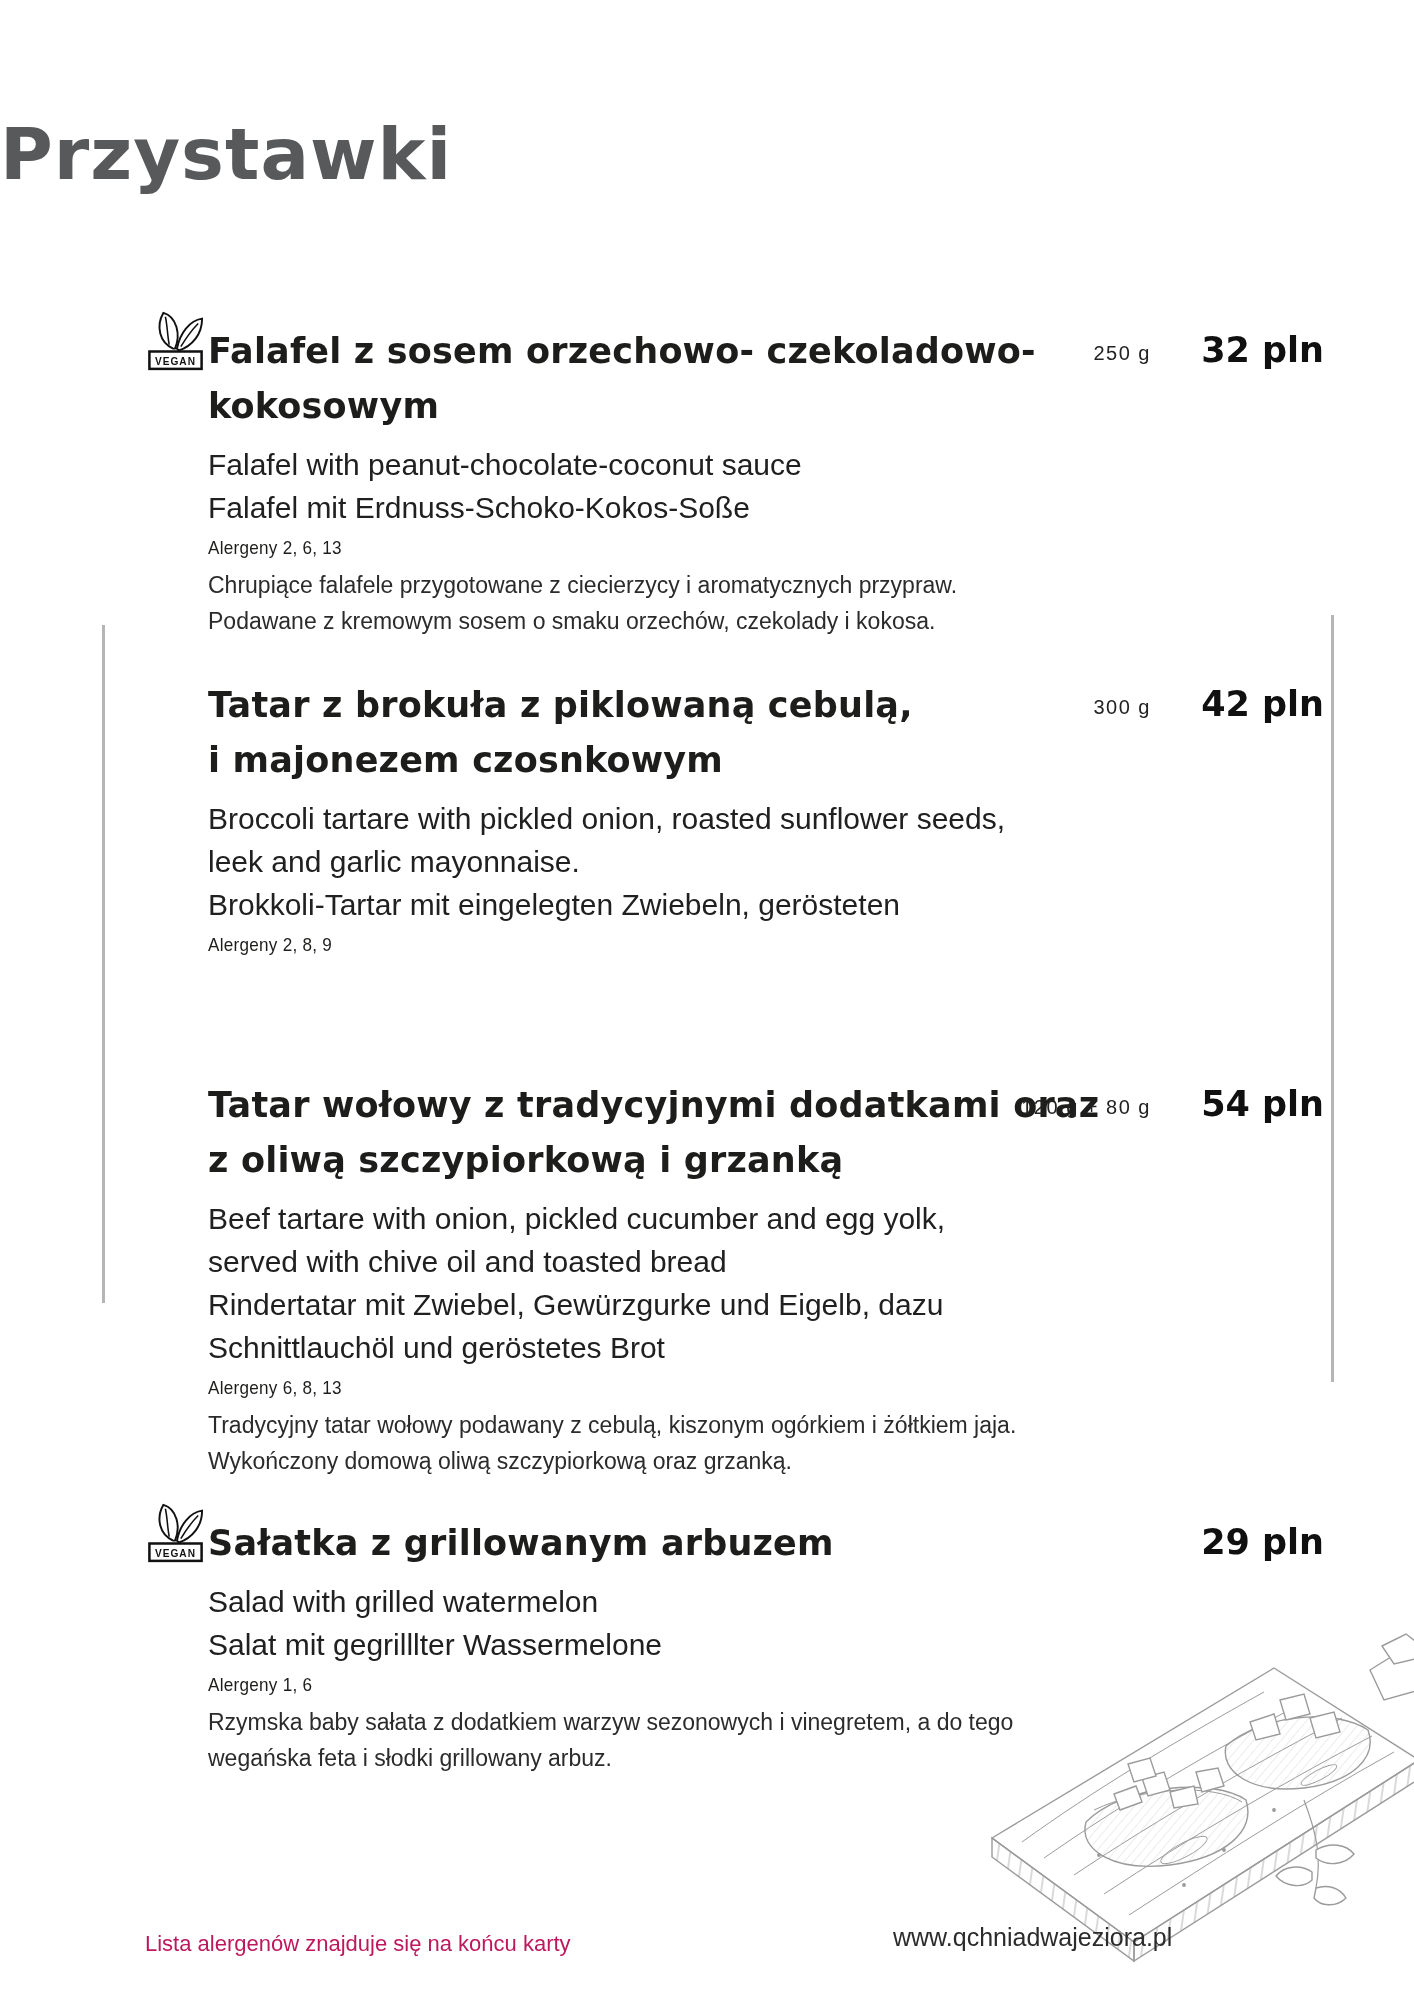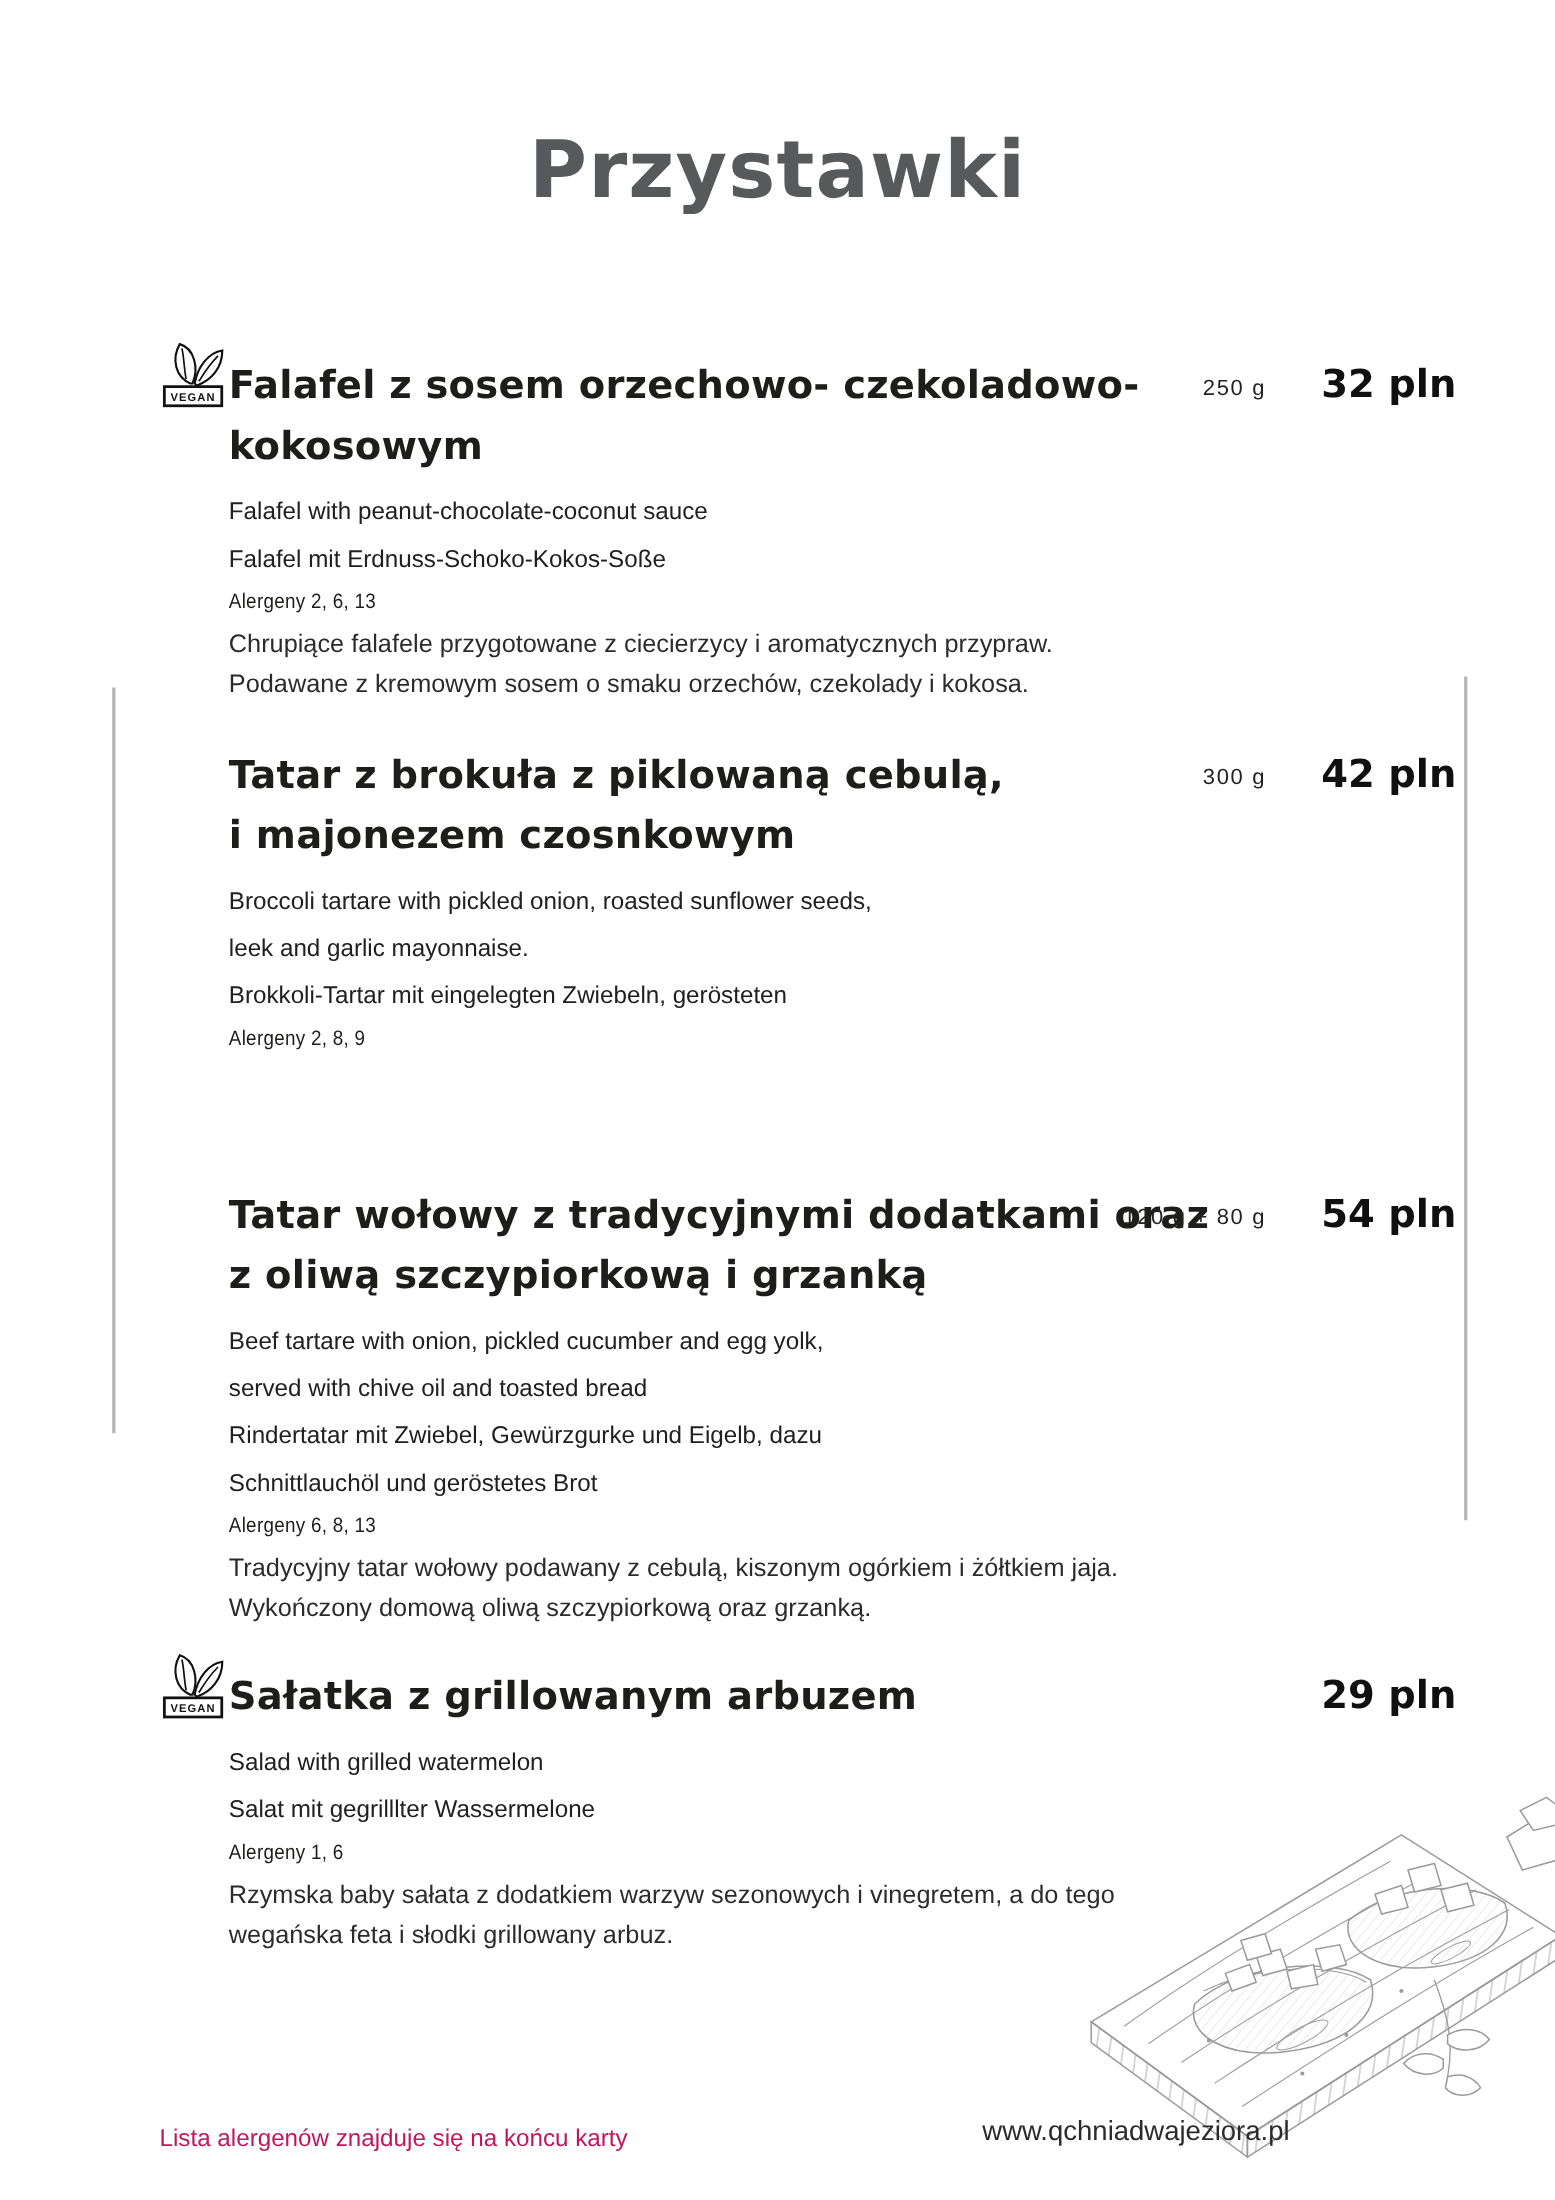--- a/index.html
+++ b/index.html
@@ -6,37 +6,37 @@
   html,body { width:1414px; height:2000px; }
   body {
     position:relative;
     background:#ffffff;
     font-family:"Liberation Sans", sans-serif;
     color:var(--body,#2b2b2b);
     overflow:hidden;
   }
   .page-title {
     position:absolute; top:112px; left:0; width:100%;
-    text-align:center; font-size:72px; font-weight:700;
+    text-align:left; font-size:72px; font-weight:700;
     color:var(--heading,#58595b); letter-spacing:1px;
     font-family:"DejaVu Sans","Liberation Sans",sans-serif;
   }
   .vline { position:absolute; width:3px; background:var(--divider,#b5b5b5); }
   .vline-left  { left:102px;  top:625px; height:678px; }
   .vline-right { left:1331px; top:615px; height:767px; }
 
   .menu-item { position:absolute; left:16px; width:1414px; padding-left:192px; padding-right:330px; }
   .vegan-badge { position:absolute; left:131px; top:-16px; width:58px; height:66px; }
   .item-name { font-size:35px; font-weight:700; line-height:55px; color:var(--text,#1d1d1b);
     font-family:"DejaVu Sans","Liberation Sans",sans-serif; letter-spacing:0.2px; }
   .item-weight { position:absolute; top:18px; right:279px; font-size:20px; color:#222;
     letter-spacing:1.5px; white-space:nowrap; }
   .item-price { position:absolute; top:6px; right:106px; font-size:35px; font-weight:700;
     color:#101010; white-space:nowrap; font-family:"DejaVu Sans","Liberation Sans",sans-serif; }
-  .item-subtitles { margin-top:9px; font-size:22px; line-height:43px; font-weight:400; color:#202020; }
+  .item-subtitles { margin-top:9px; font-size:30px; line-height:43px; font-weight:400; color:#202020; }
   .item-allergens { margin-top:8px; font-size:19px; font-weight:500; color:#1d1d1b;
     transform:scaleX(.9); transform-origin:0 50%; letter-spacing:0.3px; }
   .item-description { margin-top:8px; font-size:23px; line-height:36px; color:#2b2b2b; }
 
   .footer-left  { position:absolute; left:145px; top:1931px; font-size:22px; color:#be185d; }
   .footer-right { position:absolute; left:893px; top:1923px; font-size:25px; color:#2b2b2b; }
 
   .illustration { position:absolute; right:0; bottom:0; width:440px; height:450px; z-index:0; }
   .footer-left, .footer-right { z-index:2; }
 </style>

